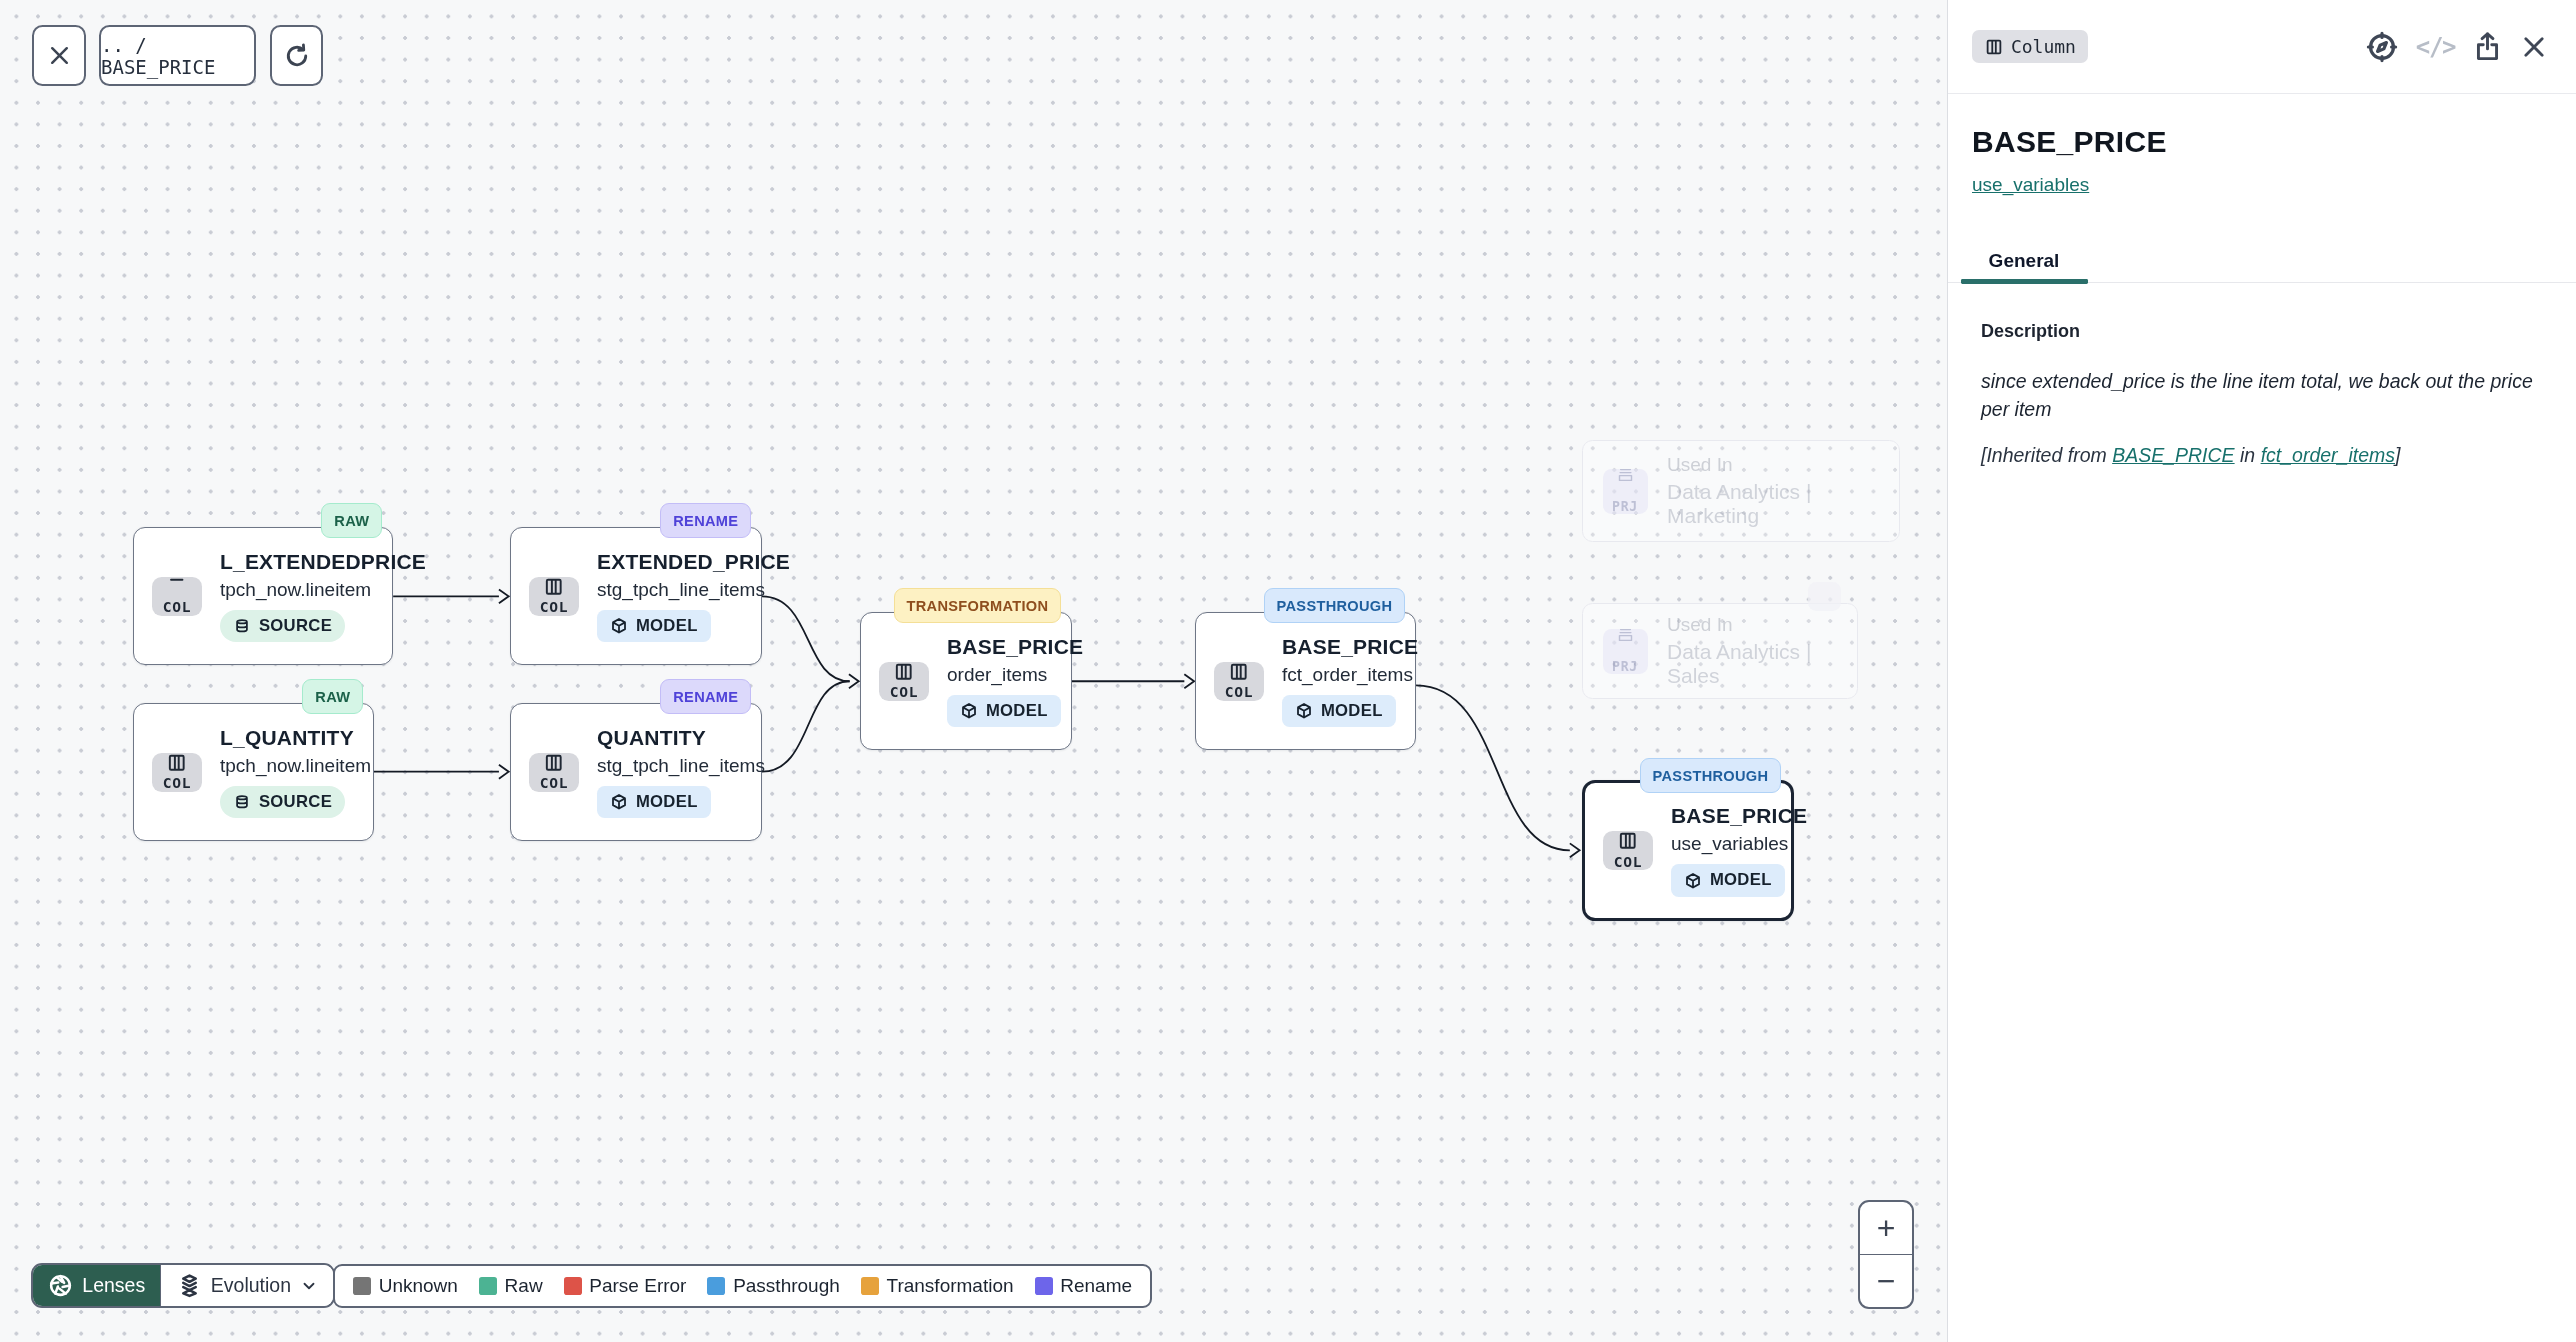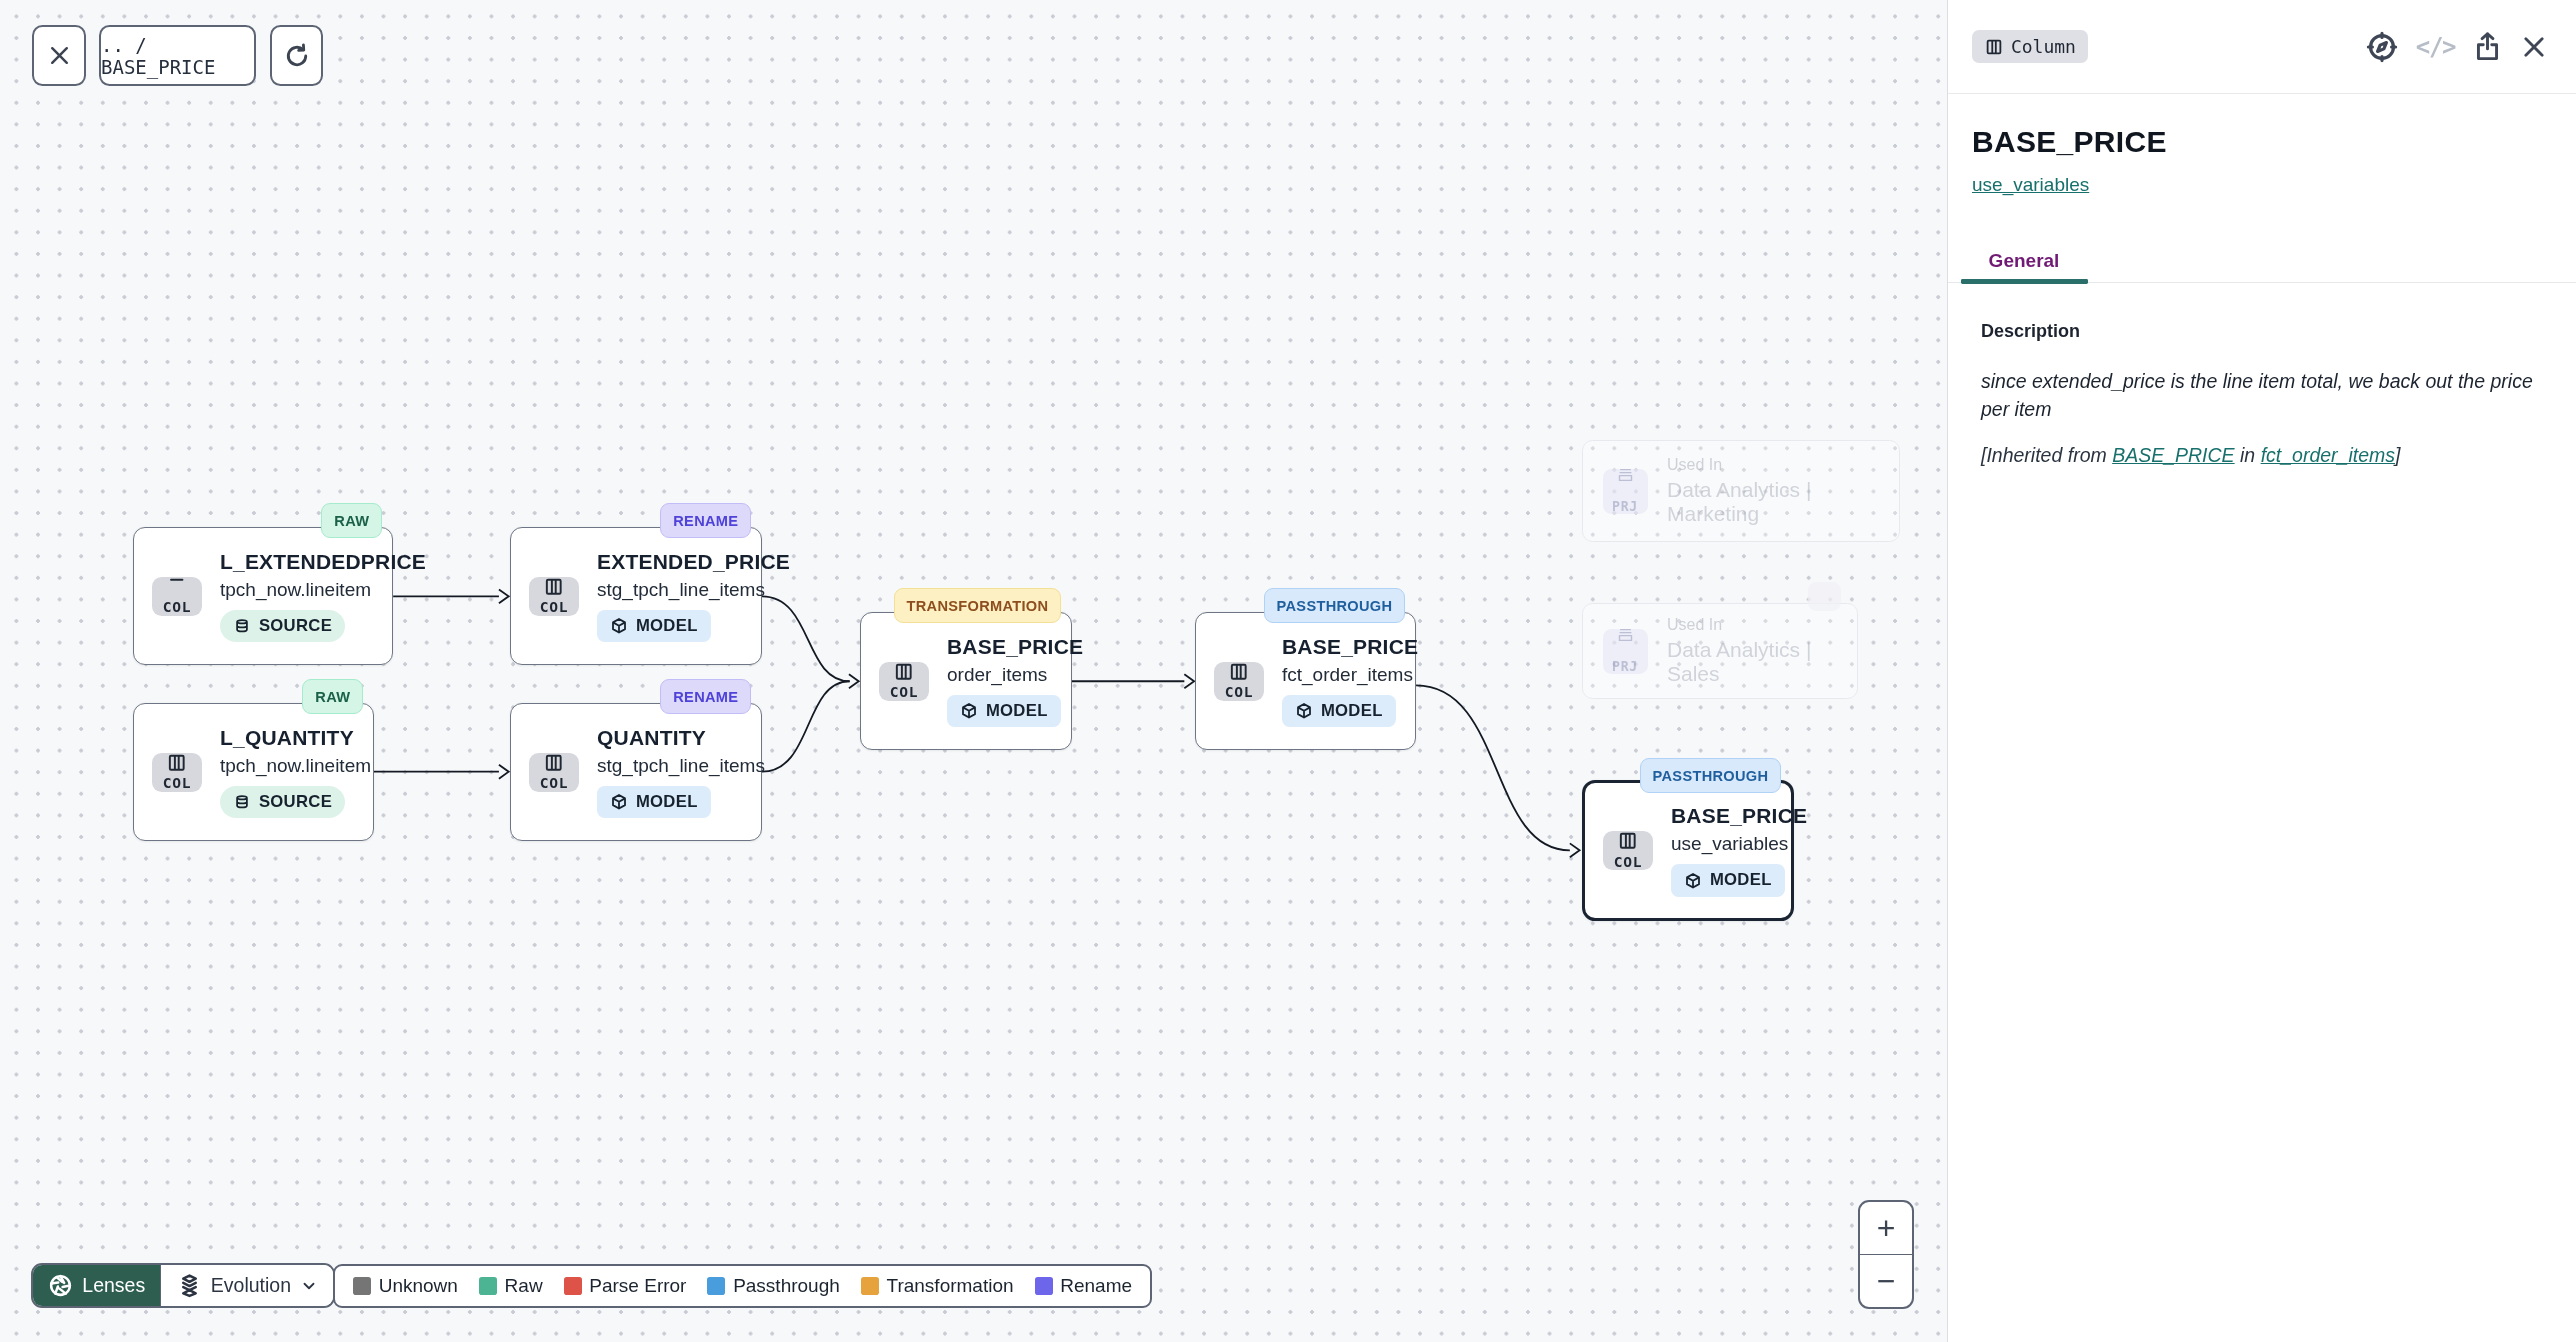--- a/index.html
+++ b/index.html
@@ -74,21 +74,21 @@
     position:absolute; border:1.7px solid #e0e1ea; border-radius:10.4px;
     background:rgba(255,255,255,.45);
     display:flex; align-items:center; gap:19.5px; padding:0 19.5px; opacity:.62;
   }
   .prjbox {
     width:45px; height:45px; border-radius:8.4px; background:#e9e8f8;
     display:flex; flex-direction:column; align-items:center; justify-content:center; gap:18px;
     color:#9b9fc0; flex:0 0 auto;
   }
   .prjbox .kind { font-size:13.2px; font-weight:700; letter-spacing:0.7px; }
-  .used-label { font-size:16px; color:#b4b8c2; }
+  .used-label { font-size:19px; color:#b4b8c2; }
   .used-name  { font-size:21px; color:#b9bdc8; margin-top:4.2px; }
   .ghost-tag {
     position:absolute; left:1808px; top:582px; width:33px; height:29px;
     background:#f1f1f6; border-radius:8.4px; opacity:.7;
   }
 
   
   .lenses-group {
     position:absolute; left:31px; top:1263px; height:45px;
     display:flex; border:2.1px solid #5d6575; border-radius:11px; overflow:hidden;
@@ -142,21 +142,21 @@
   .hicon.code-glyph { font-size:24px; font-weight:700; letter-spacing:-1.4px; font-family:"DejaVu Sans Mono", monospace; }
 
   .panel-titleblock { padding:31px 28px 0 24px; }
   .panel-title { font-size:30px; font-weight:700; color:#10161f; letter-spacing:0.3px; }
   .panel-sublink { display:inline-block; margin-top:15.3px; font-size:19px; color:#17706b; text-decoration:underline; cursor:pointer; }
 
   .tabs-row { position:relative; margin-top:43px; border-bottom:1.4px solid #e7e8ec; padding-left:12.5px; }
   .tab {
     display:inline-flex; align-items:center; justify-content:center;
     min-width:127px; height:43px; font-size:19px; font-weight:700;
-    color:#701a75; cursor:pointer; position:relative;
+    color:#0f172a; cursor:pointer; position:relative;
   }
   .tab .tab-underline {
     position:absolute; left:0; right:0; bottom:-1.4px; height:4.9px; background:#2a6f6a; border-radius:1.4px;
   }
 
   .desc-section { padding:38px 31px 0 33px; }
   .desc-label { font-size:18px; font-weight:700; color:#1d2430; }
   .desc-body { margin-top:25px; font-style:italic; font-size:19.5px; line-height:28px; color:#1c2430; max-width:567px; }
   .desc-inherited { margin-top:18px; font-style:italic; font-size:19.5px; line-height:28px; color:#2a3340; }
   .desc-inherited a { color:#17706b; text-decoration:underline; cursor:pointer; font-style:italic; }

